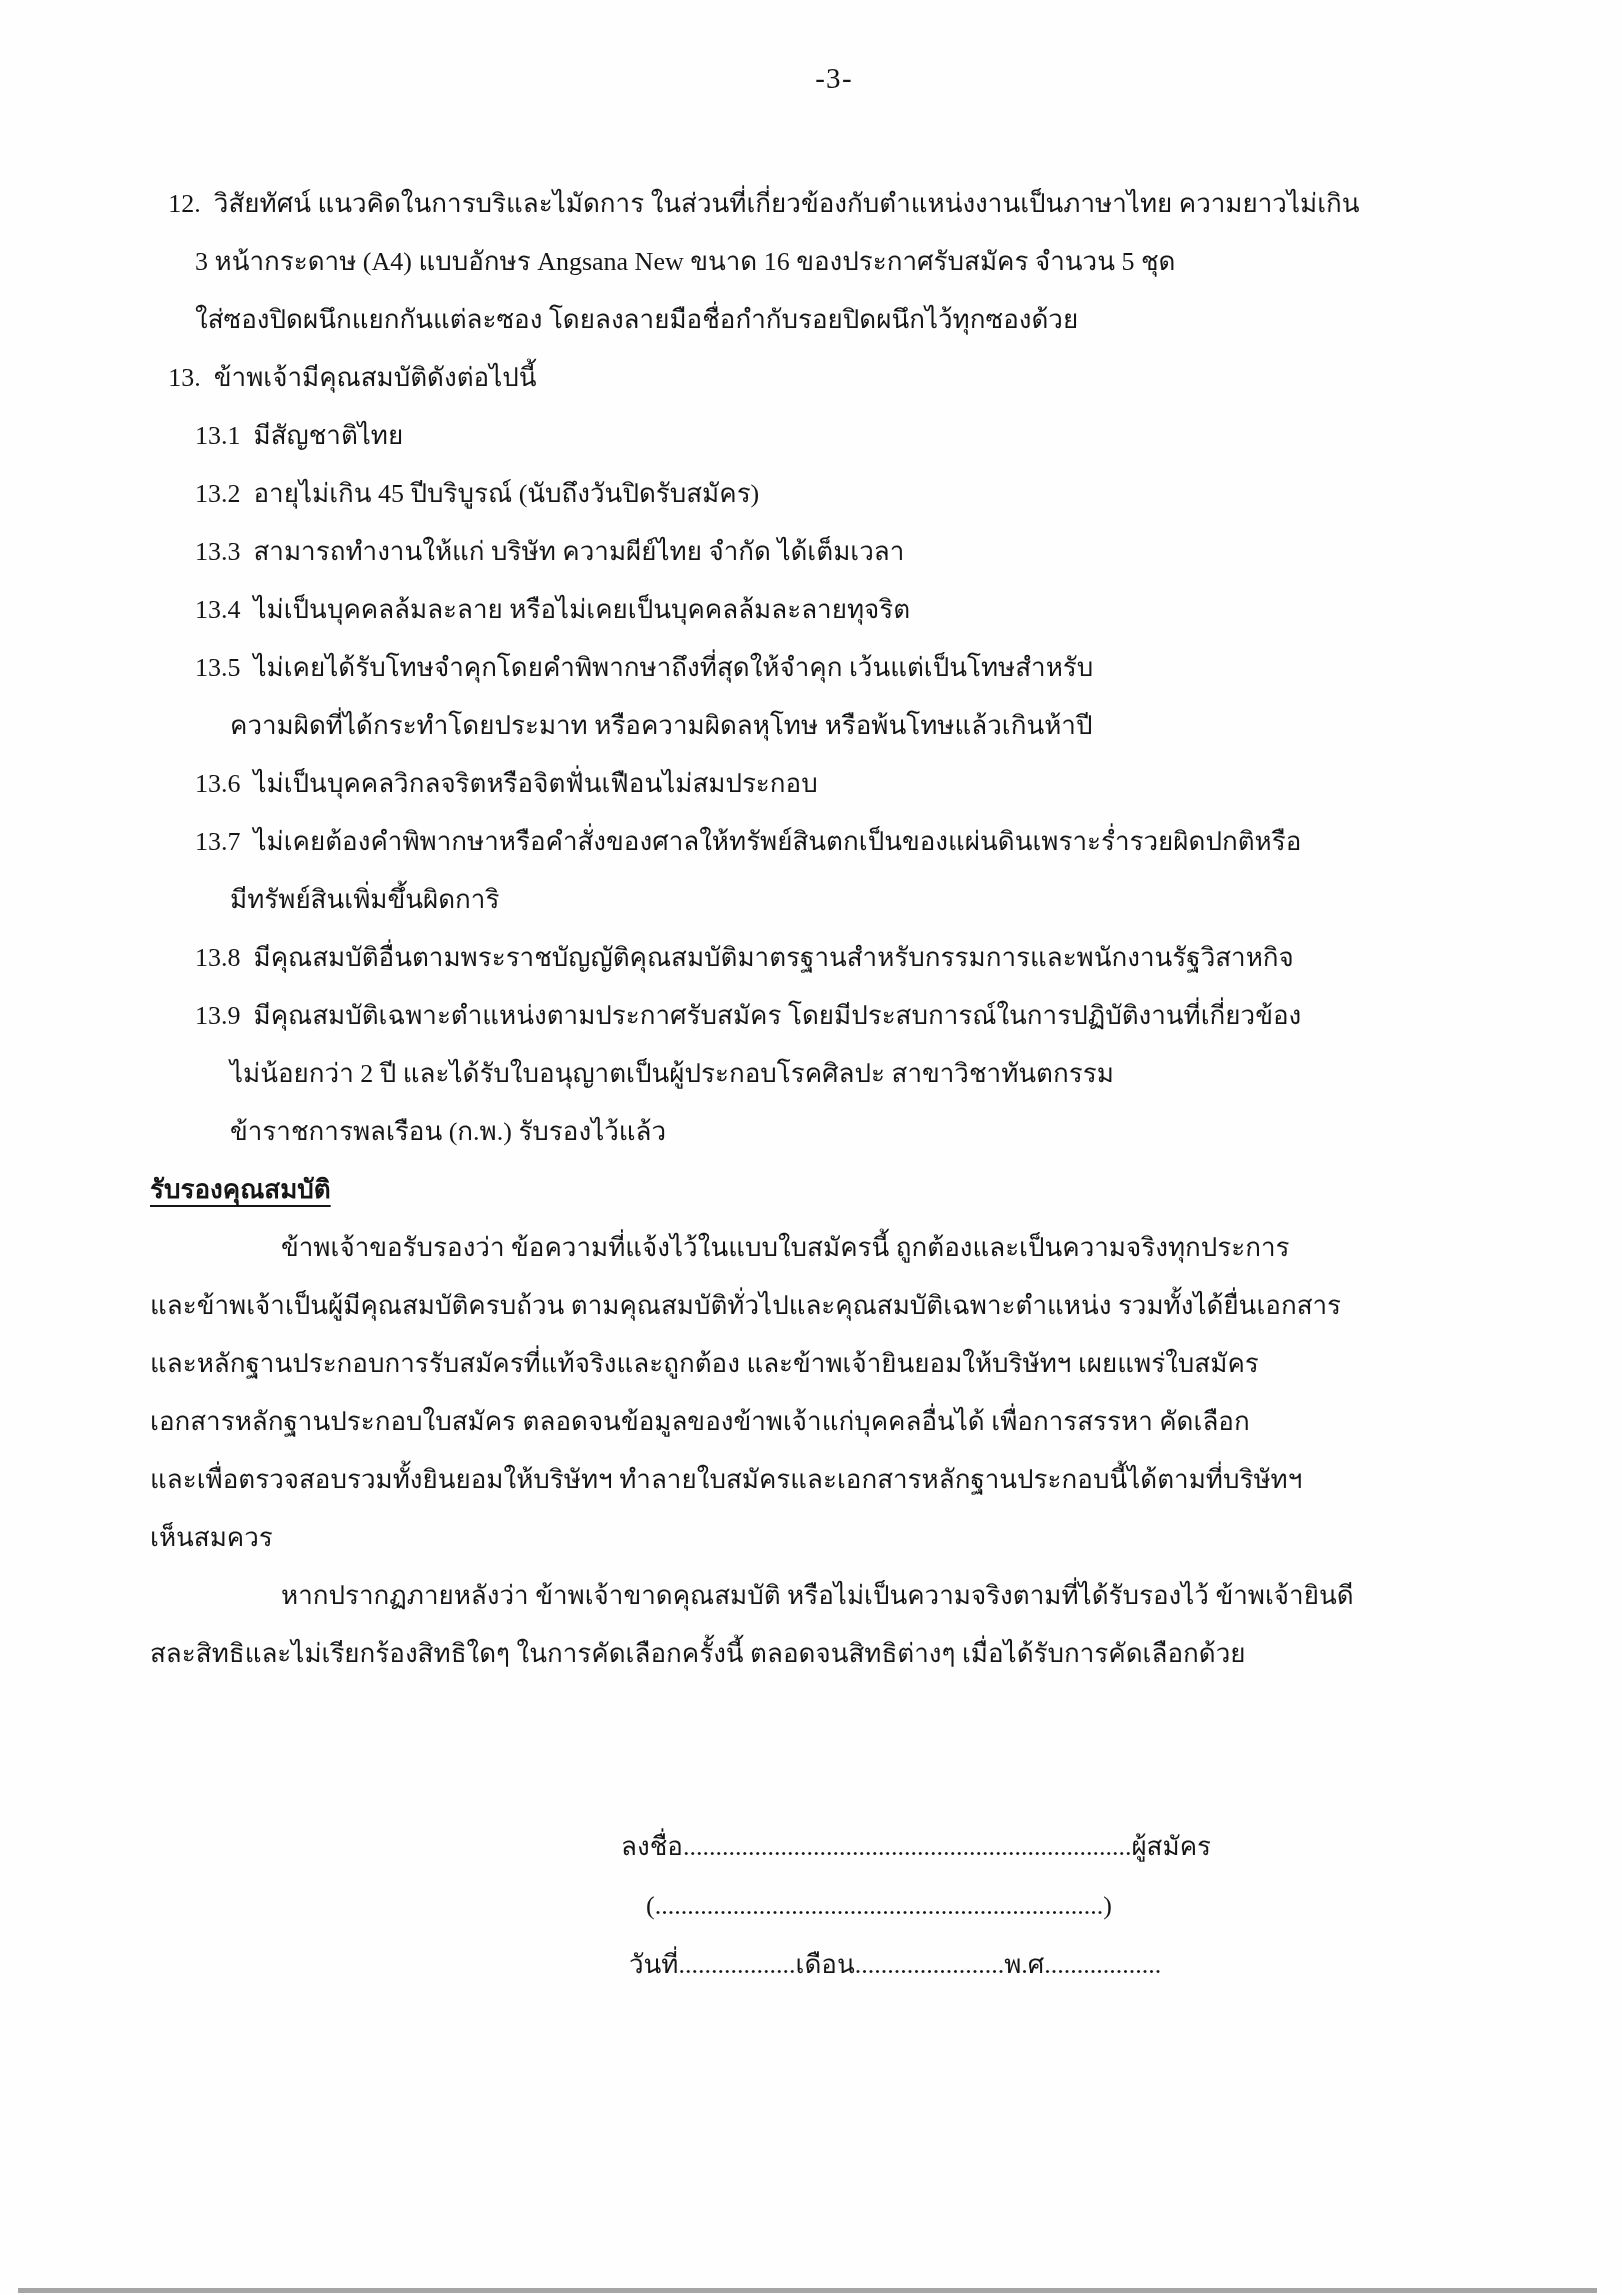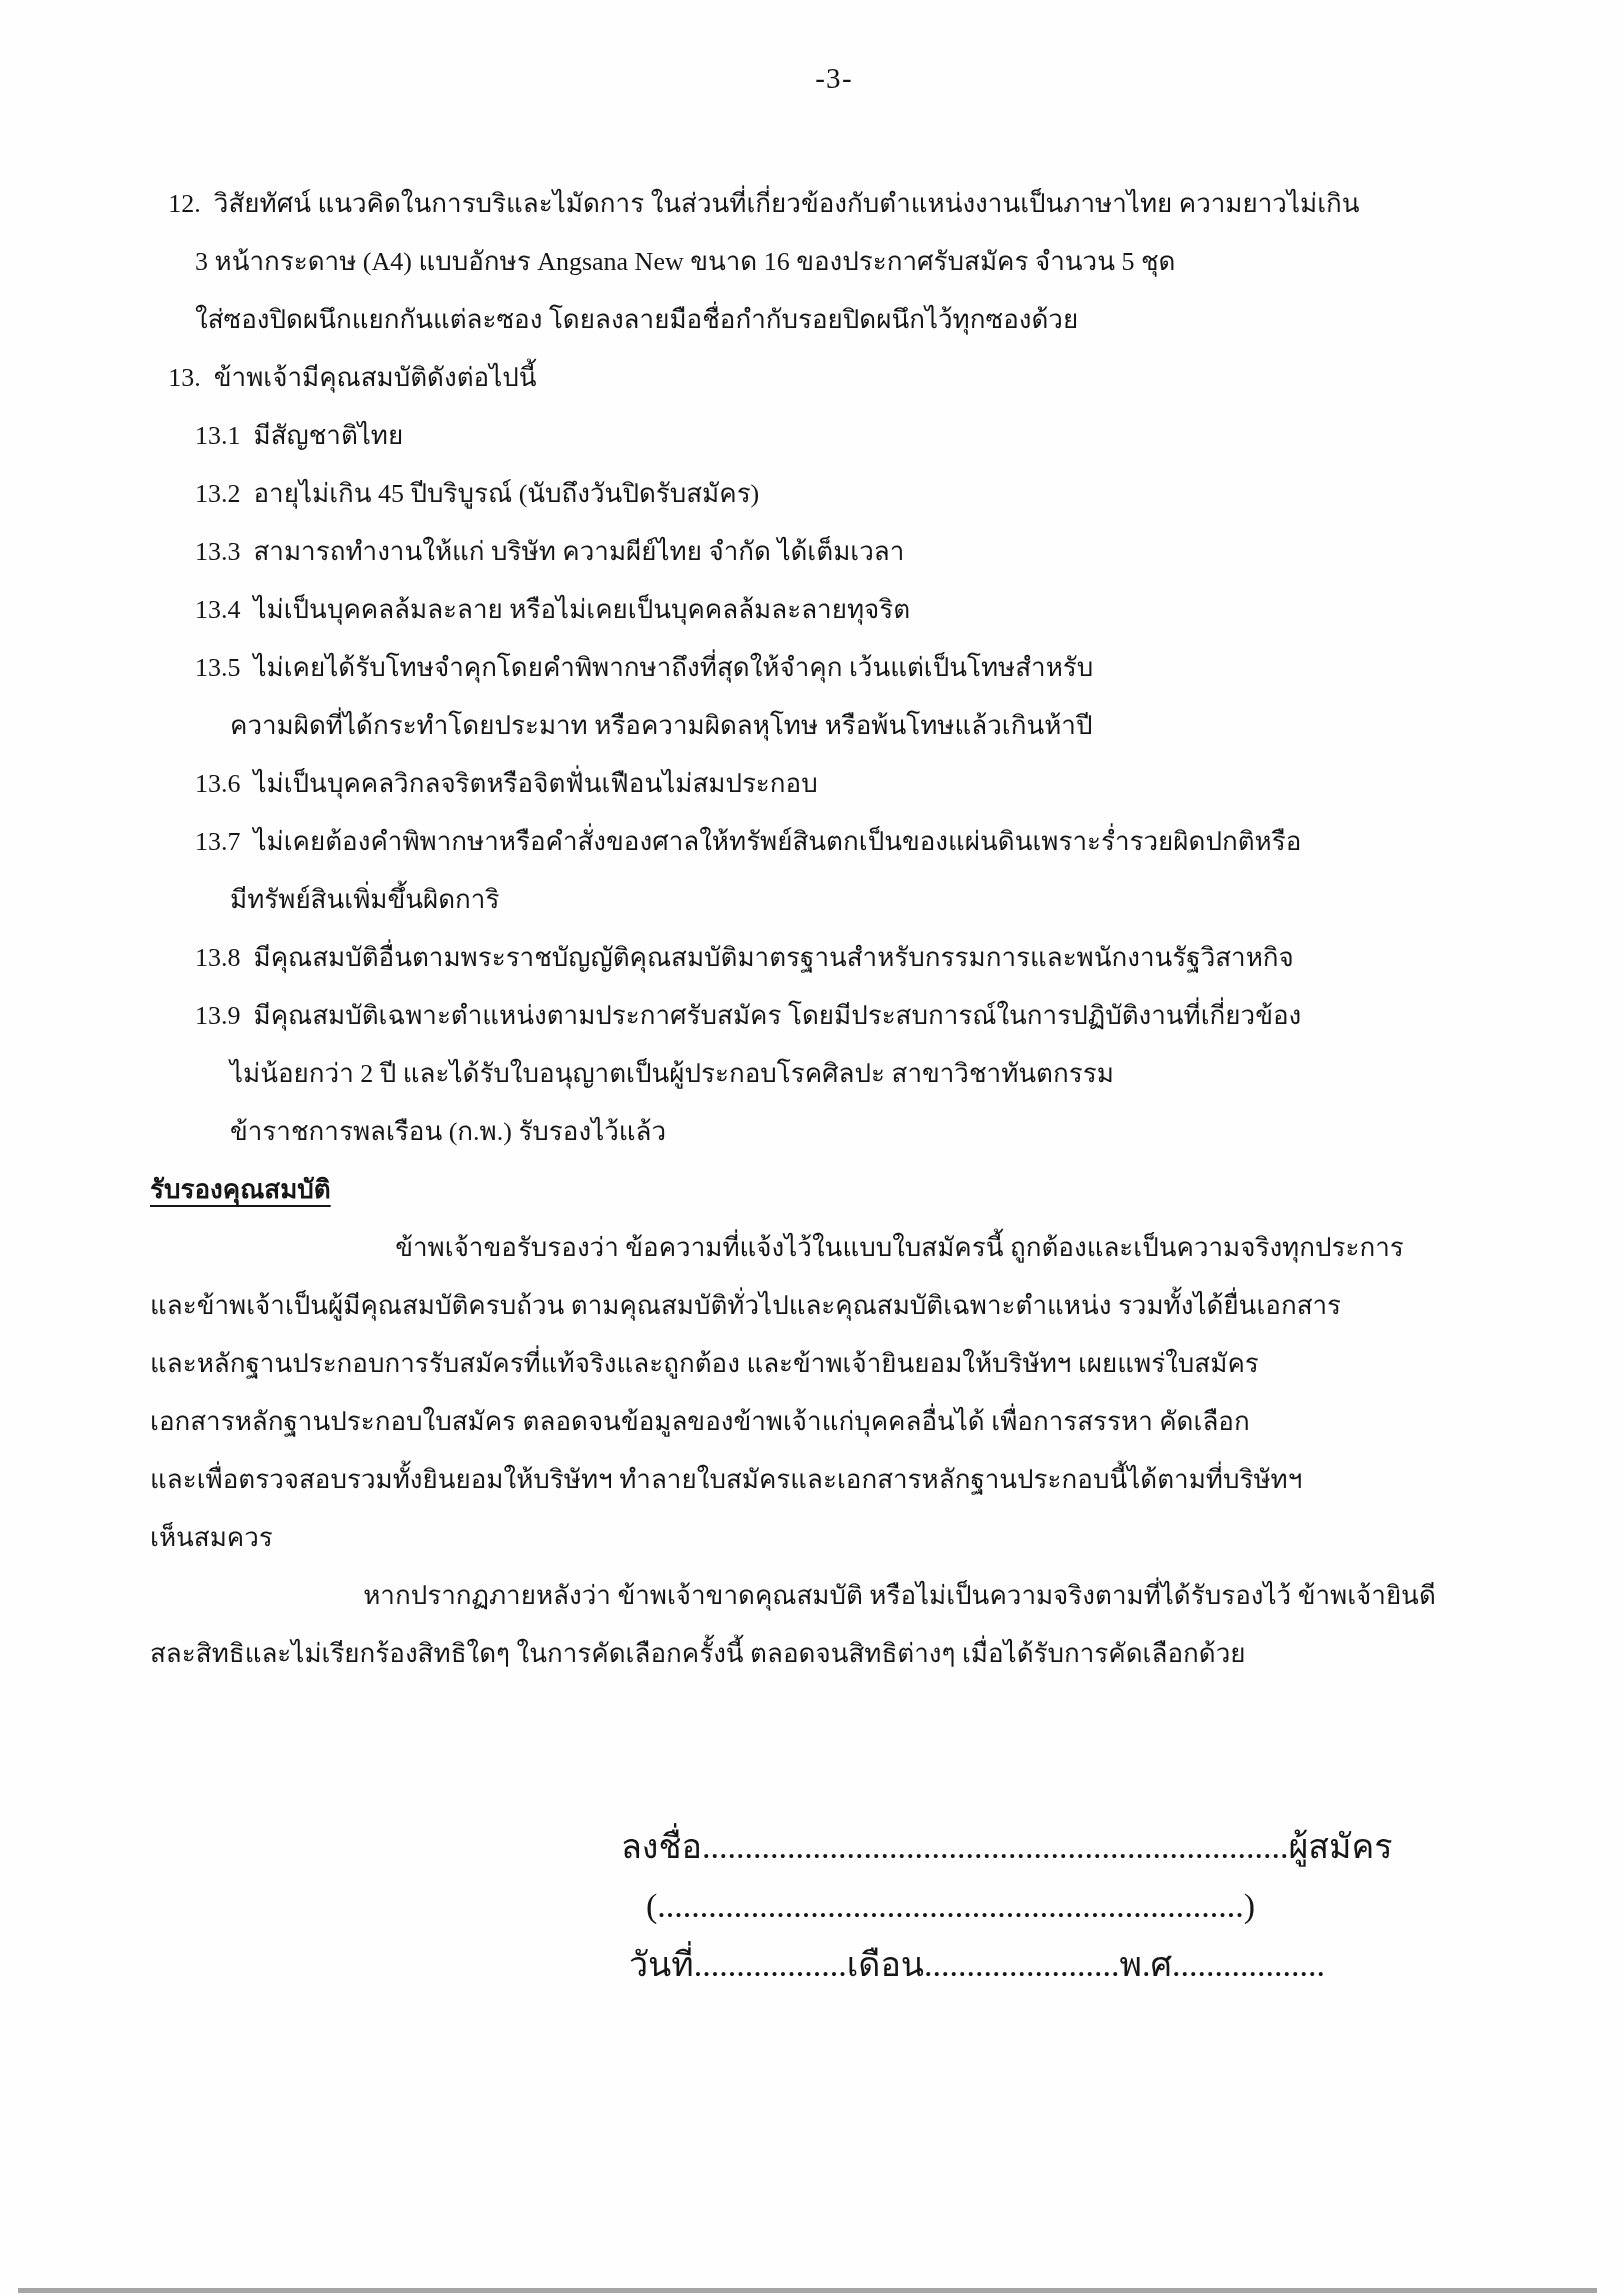--- a/index.html
+++ b/index.html
@@ -42,24 +42,24 @@
   .line.sub  { margin-left: 45px; }
   .line.cont { margin-left: 80px; }
   .num { margin-right: 13px; }
   .section-heading {
     font-weight: bold;
     text-decoration: underline;
     text-underline-offset: 6.5px;
     text-decoration-thickness: 2px;
     white-space: nowrap;
   }
-  .para .line.first { padding-left: 131px; text-align: center; }
+  .para .line.first { padding-left: 131px; }
   .signature-block {
     margin-top: 134px;
-    font-size: 34px;
+    font-size: 26px;
     line-height: 59px;
   }
   .sig-line   { margin-left: 471px; white-space: nowrap; }
   .sig-name   { margin-left: 496px; white-space: nowrap; }
   .sig-date   { margin-left: 479px; white-space: nowrap; }
   .scan-artifact {
     position: absolute;
     bottom: 2px;
     left: 18.3px;
     right: 26px;

